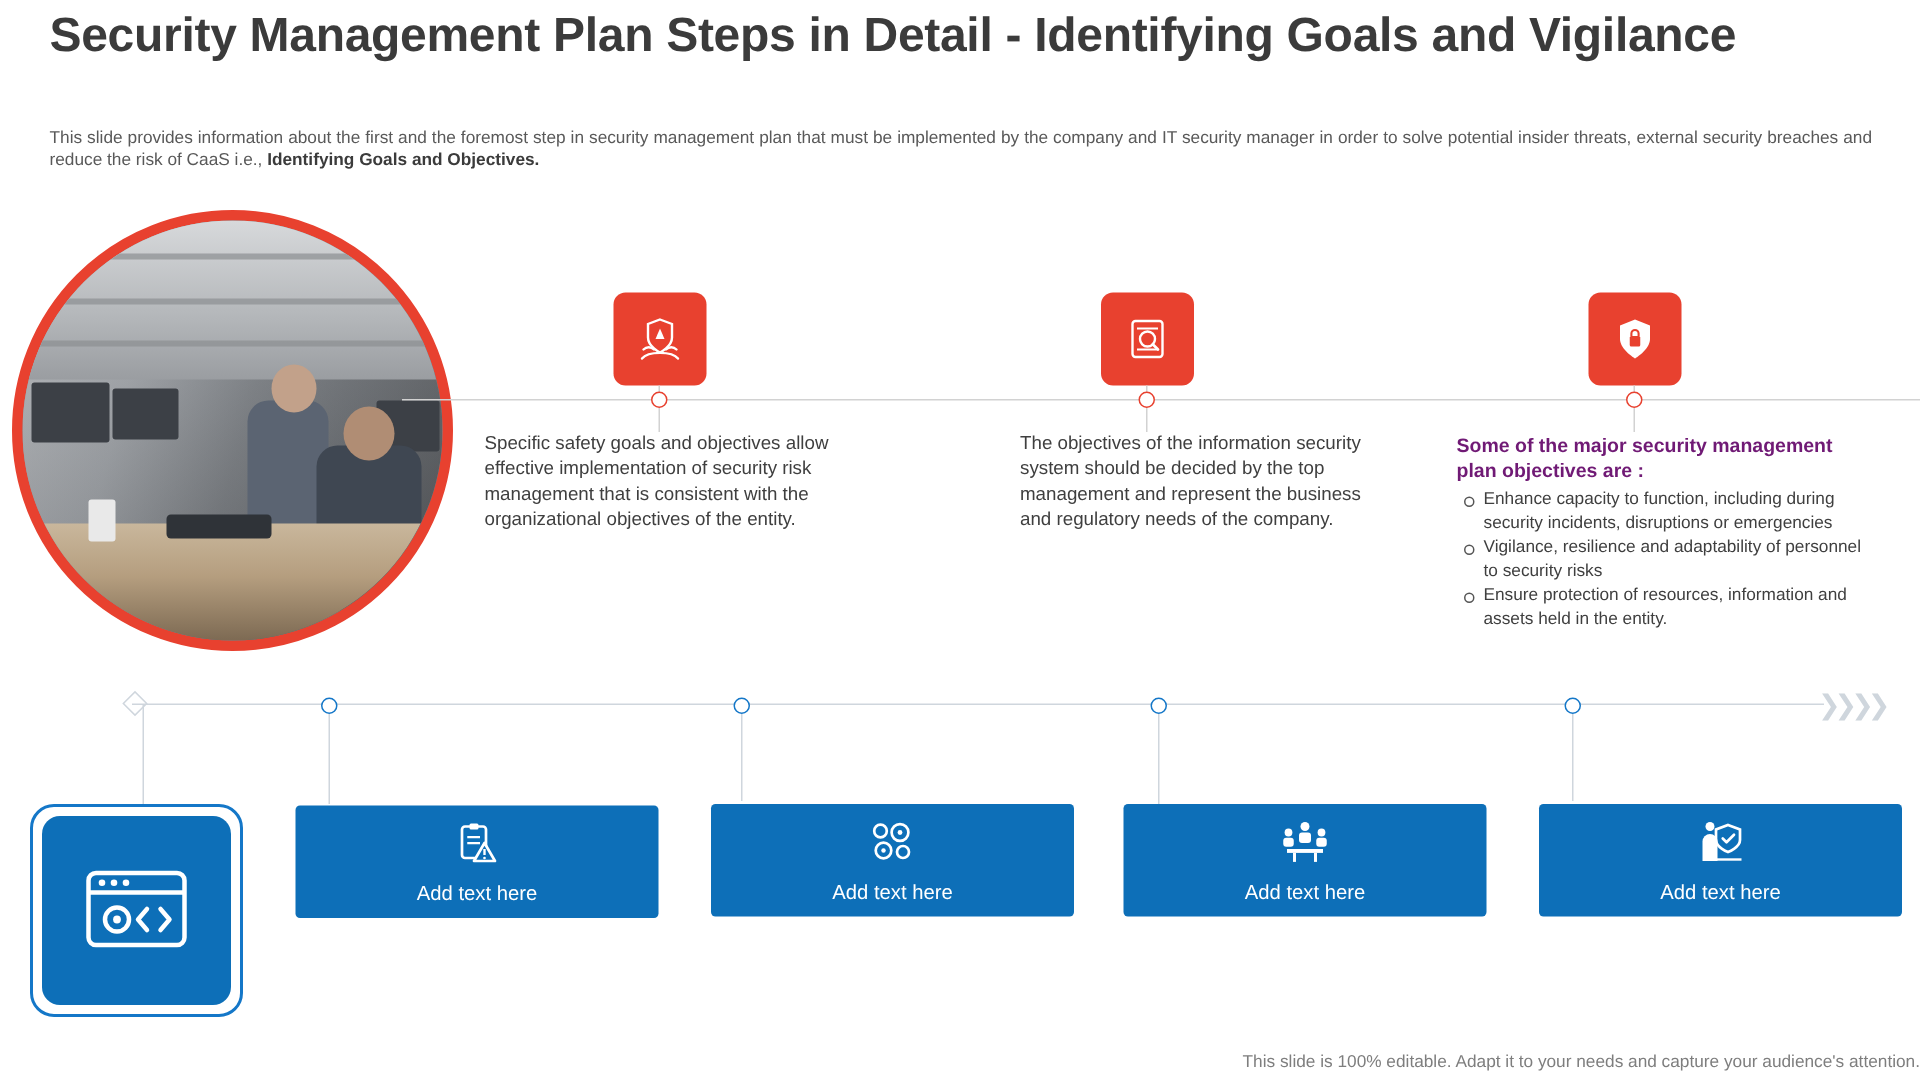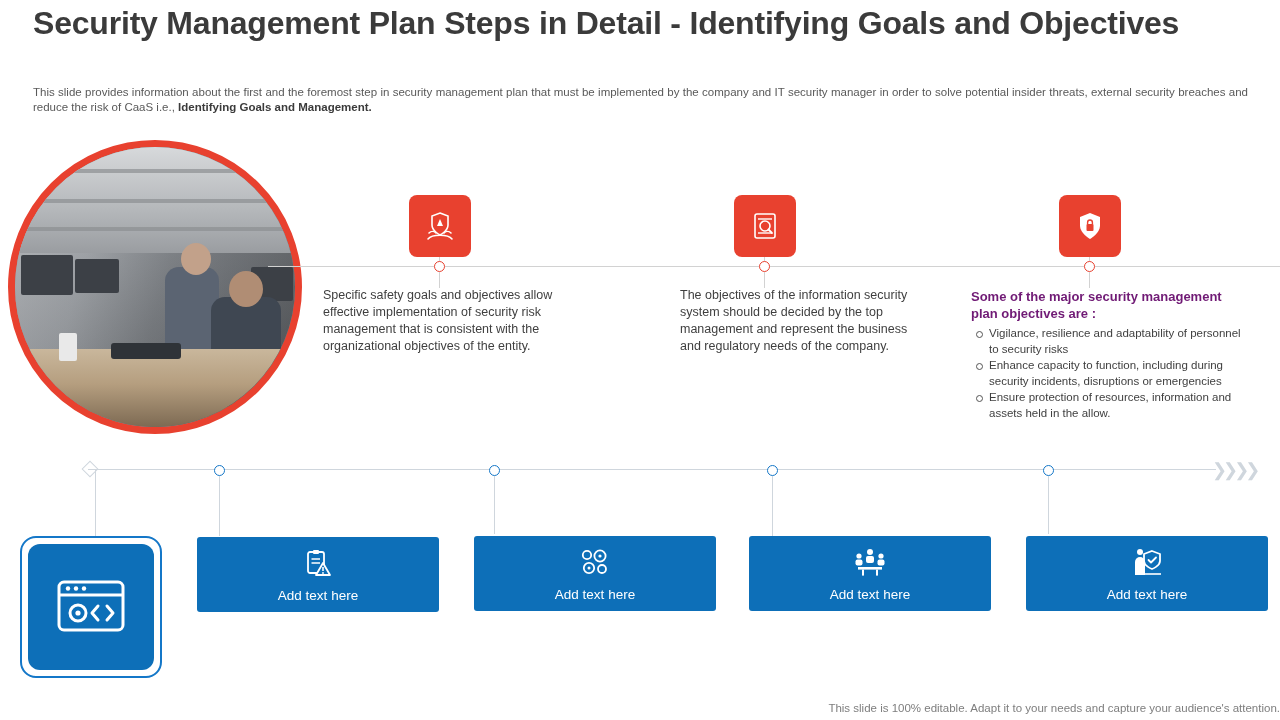--- a/index.html
+++ b/index.html
@@ -249,23 +249,23 @@
     top: 702px;
     width: 1280px;
     text-align: right;
     font-size: 11.5px;
     color: #7e7e7e;
   }
 </style>
 </head>
 <body>
 
-<div class="slide-title">Security Management Plan Steps in Detail - Identifying Goals and Objectives</div>
+<div class="slide-title">Security Management Plan Steps in Detail - Identifying Goals and Vigilance</div>
 <div class="slide-subtitle">
-  <span>This slide provides information about the first and the foremost step in security management plan that must be implemented by the company and IT security manager in order to solve potential insider threats, external security breaches and reduce the risk of CaaS i.e., </span><b>Identifying Goals and Management.</b>
+  <span>This slide provides information about the first and the foremost step in security management plan that must be implemented by the company and IT security manager in order to solve potential insider threats, external security breaches and reduce the risk of CaaS i.e., </span><b>Identifying Goals and Objectives.</b>
 </div>
 
 <div class="photo-circle">
   <div class="photo-inner">
     <div class="ph-ceiling"></div>
     <div class="ph-ceilbar" style="left:0; top:22px; width:280px;"></div>
     <div class="ph-ceilbar" style="left:0; top:52px; width:280px;"></div>
     <div class="ph-ceilbar" style="left:0; top:80px; width:280px;"></div>
     <div class="ph-monitor" style="left:6px; top:108px; width:52px; height:40px;"></div>
     <div class="ph-monitor" style="left:60px; top:112px; width:44px; height:34px;"></div>
@@ -316,23 +316,23 @@
     <rect x="13.5" y="15" width="7" height="7" rx="1" fill="#e8412f"></rect>
     <path d="M14.6 15 V13.4 a2.4 2.4 0 0 1 4.8 0 V15" fill="none" stroke="#e8412f" stroke-width="1.4"></path>
   </svg>
 </div>
 <div class="stem" style="left:1089px; top:257px; height:10px;"></div>
 <div class="node-ring" style="left:1084px; top:261px;"></div>
 <div class="stem" style="left:1089px; top:272px; height:16px;"></div>
 <div class="col-text" style="left:971px; top:288px; width:278px;">
   <div class="col-head">Some of the major security management plan objectives are :</div>
   <ul class="bullets">
+    <li>Enhance capacity to function, including during security incidents, disruptions or emergencies</li>
     <li>Vigilance, resilience and adaptability of personnel to security risks</li>
-    <li>Enhance capacity to function, including during security incidents, disruptions or emergencies</li>
-    <li>Ensure protection of resources, information and assets held in the allow.</li>
+    <li>Ensure protection of resources, information and assets held in the entity.</li>
   </ul>
 </div>
 
 <div class="bot-line-start"></div>
 <div class="bot-line"></div>
 <div class="arrows">❯❯❯❯</div>
 
 <div class="bot-stem" style="left:95px; top:470px; height:76px;"></div>
 
 <div class="bot-node" style="left:214px; top:465px;"></div>

